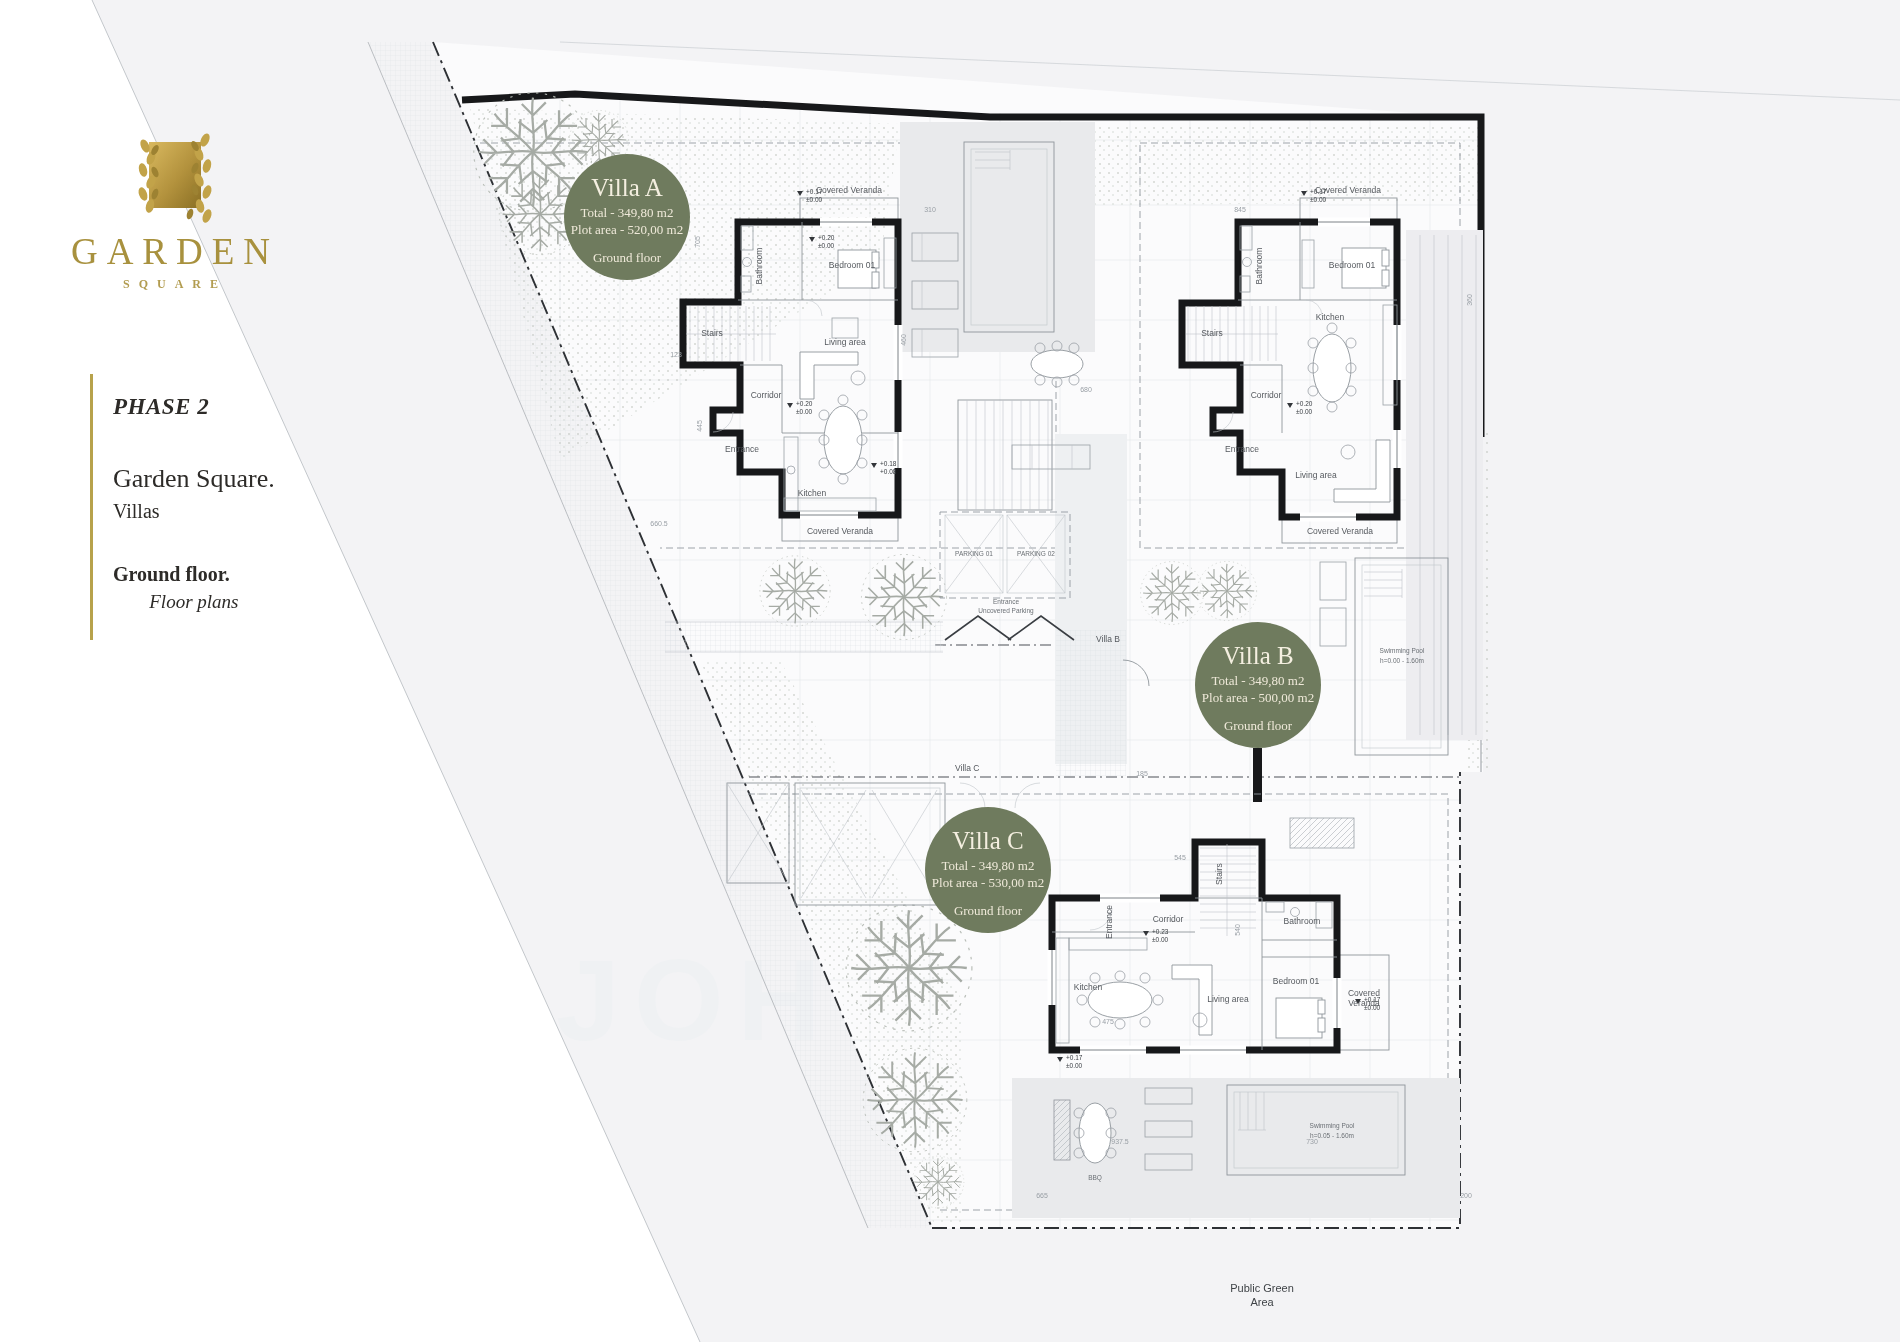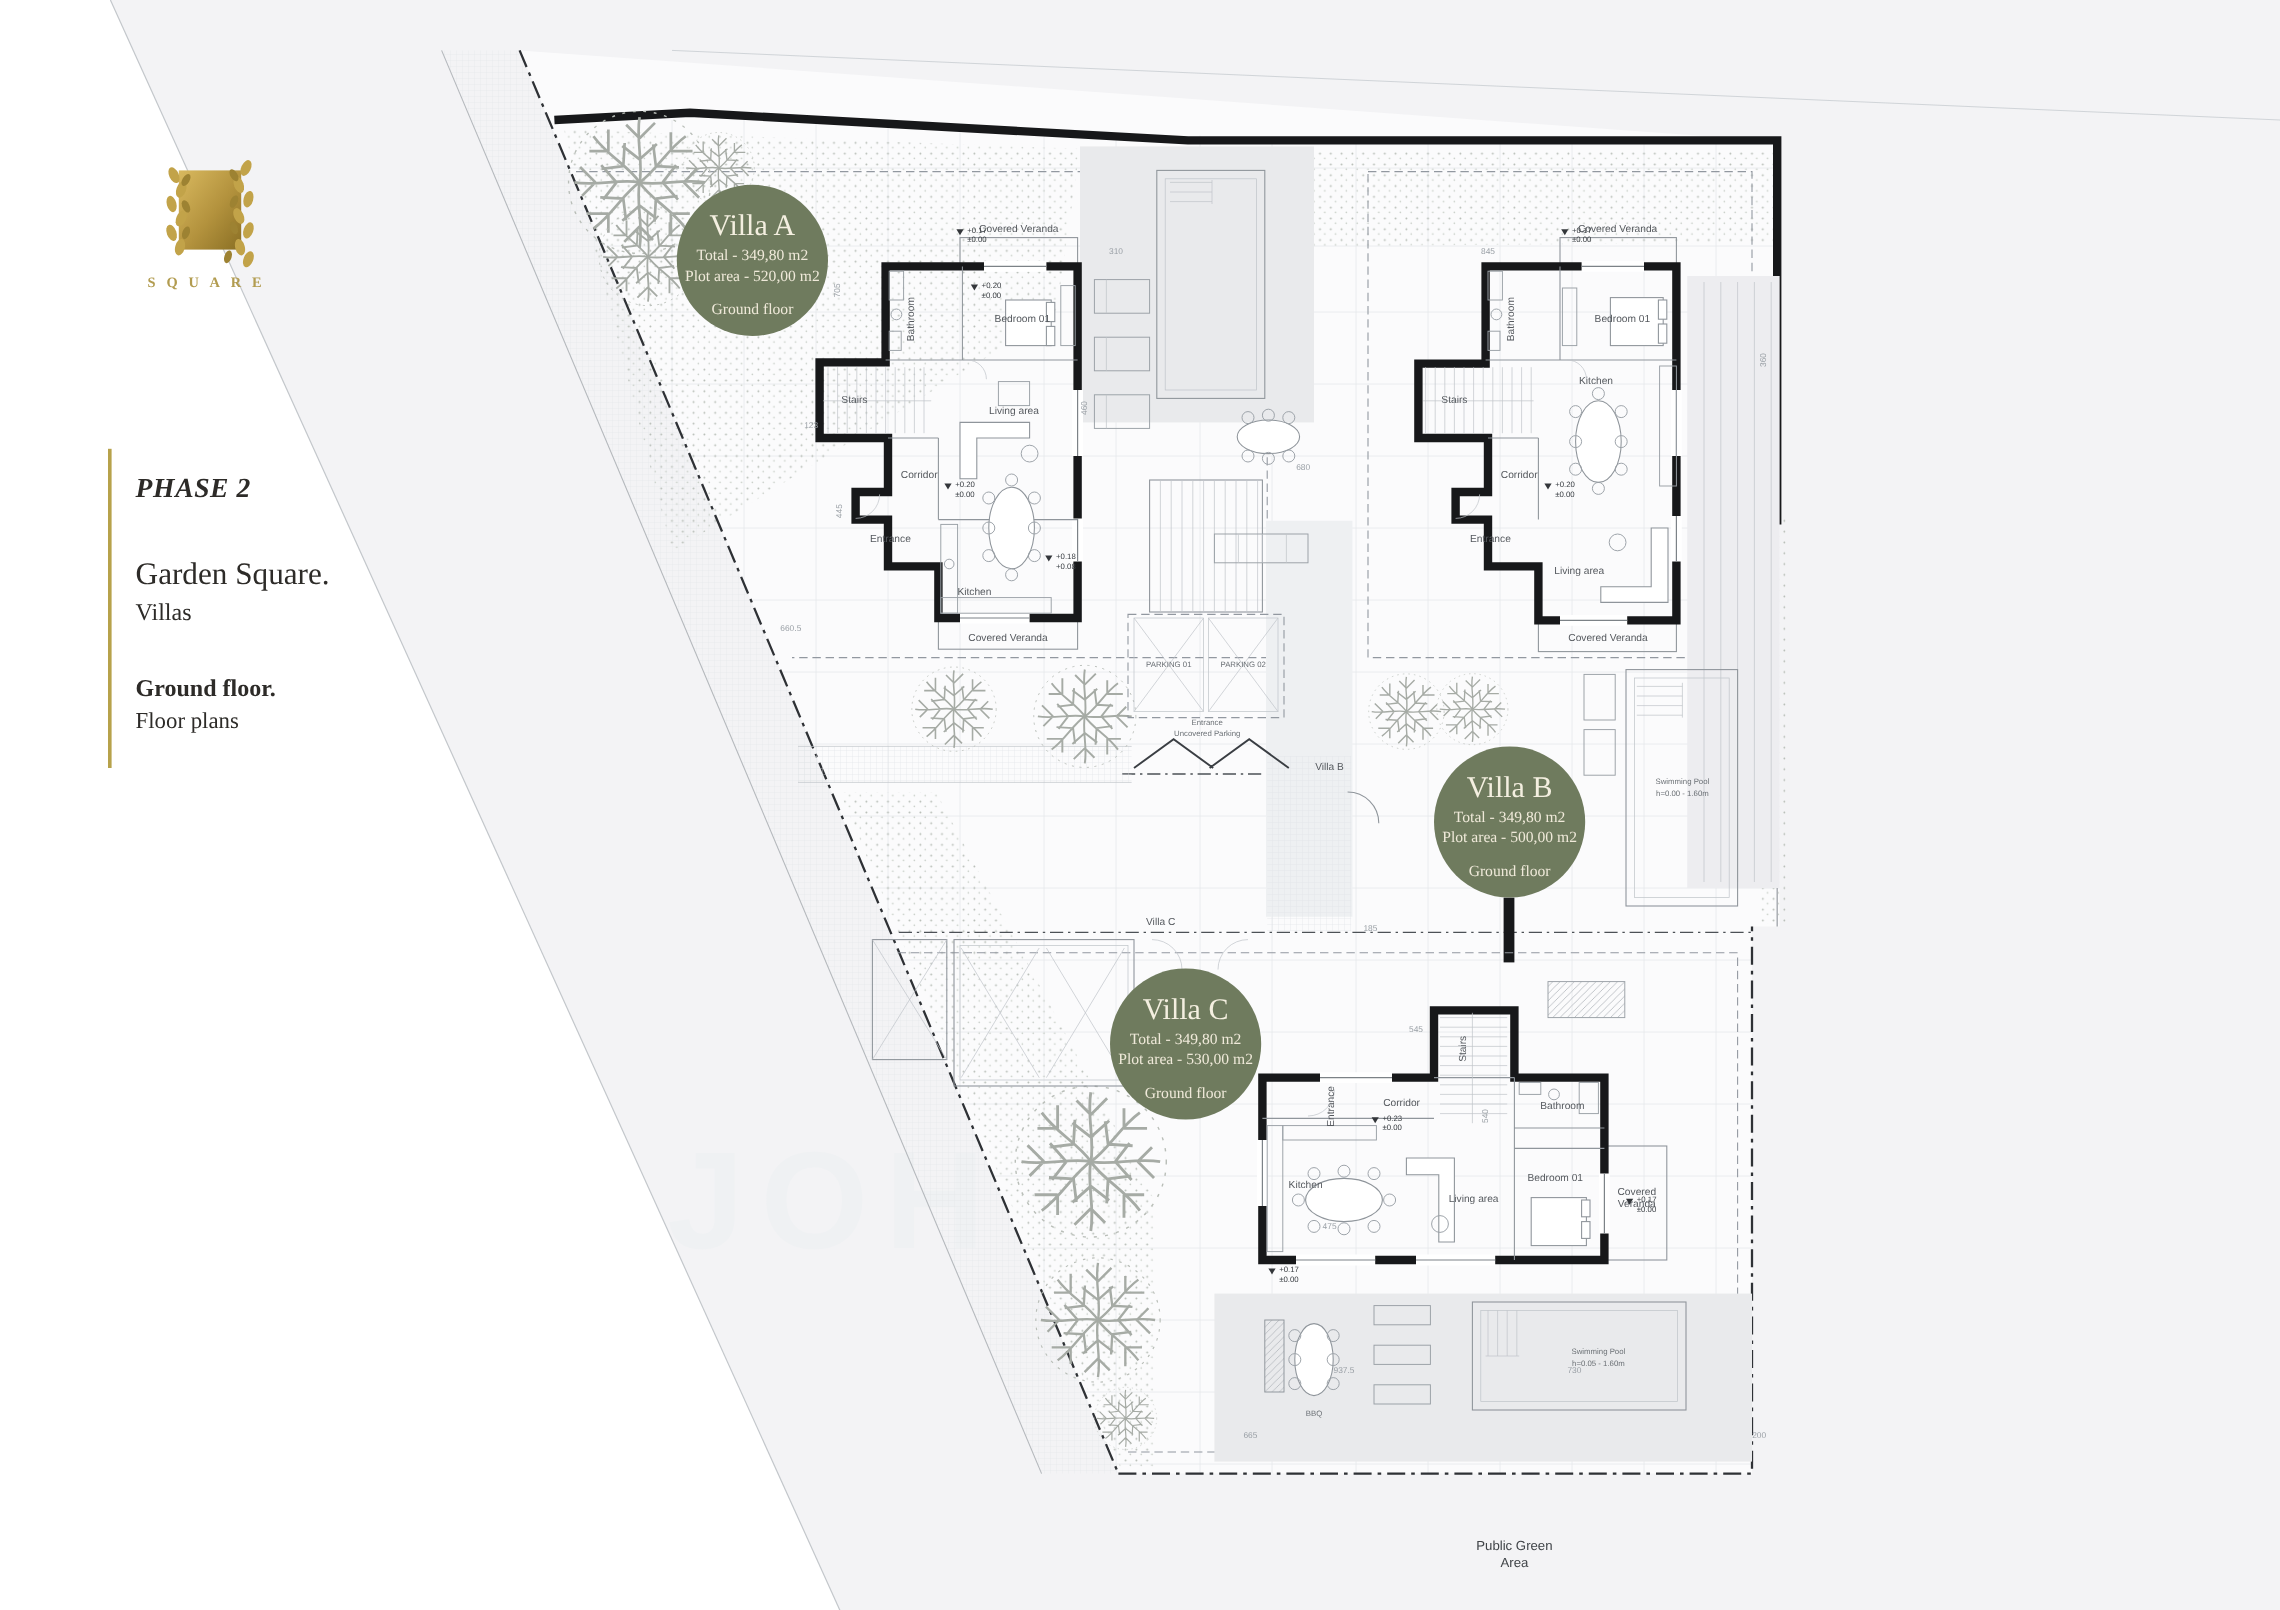--- a/index.html
+++ b/index.html
@@ -36,21 +36,21 @@
         color:#a8913e;margin-top:6px;font-weight:400;}
   #brand .logo-sub{font-family:"Liberation Serif",serif;font-size:12px;letter-spacing:9px;
         color:#b29c50;margin-top:4px;font-weight:bold;}
   #panel{position:absolute;left:90px;top:372px;z-index:5;}
   #panel .rule{position:absolute;left:0;top:2px;width:2.5px;height:266px;background:#b7a24b;}
   #panel .txt{margin-left:23px;font-family:"Liberation Serif",serif;color:#2d2b28;}
   .phase{font-size:23px;font-weight:bold;letter-spacing:0.5px;margin-top:22px;font-style:italic;}
   .pline1{font-size:26px;margin-top:44px;}
   .pline2{font-size:20px;margin-top:6px;}
   .pline3{font-size:20px;font-weight:bold;margin-top:40px;}
-  .pline4{font-size:19px;margin-top:5px;}
+  .pline4{font-size:19px;font-style:italic;margin-top:5px;text-align:center;}
 </style>
 </head>
 <body>
 
 <svg id="stage" viewBox="0 0 1900 1342" xmlns="http://www.w3.org/2000/svg">
   <defs>
     <linearGradient id="gold" x1="0" y1="0" x2="1" y2="1">
       <stop offset="0" stop-color="#d9b95f"></stop>
         <stop offset="0.55" stop-color="#b3923d"></stop>
       <stop offset="1" stop-color="#8a6f24"></stop>
@@ -476,20 +476,21 @@
     <g fill="#9d8232">
       <ellipse cx="28" cy="22" rx="3" ry="5.5" transform="rotate(30 28 22)"></ellipse>
       <ellipse cx="28" cy="44" rx="3" ry="5.5" transform="rotate(-25 28 44)"></ellipse>
       <ellipse cx="28" cy="66" rx="3" ry="5.5" transform="rotate(20 28 66)"></ellipse>
       <ellipse cx="68" cy="18" rx="3" ry="5.5" transform="rotate(-30 68 18)"></ellipse>
       <ellipse cx="68" cy="40" rx="3" ry="5.5" transform="rotate(25 68 40)"></ellipse>
       <ellipse cx="68" cy="62" rx="3" ry="5.5" transform="rotate(-20 68 62)"></ellipse>
       <ellipse cx="63" cy="86" rx="3" ry="5.5" transform="rotate(18 63 86)"></ellipse>
     </g>
   </svg>
+  <div class="logo-title">GARDEN</div>
   <div class="logo-sub">SQUARE</div>
 </div>
 
 <div id="panel">
   <div class="rule"></div>
   <div class="txt">
     <div class="phase">PHASE 2</div>
     <div class="pline1">Garden Square.</div>
     <div class="pline2">Villas</div>
     <div class="pline3">Ground floor.</div>

